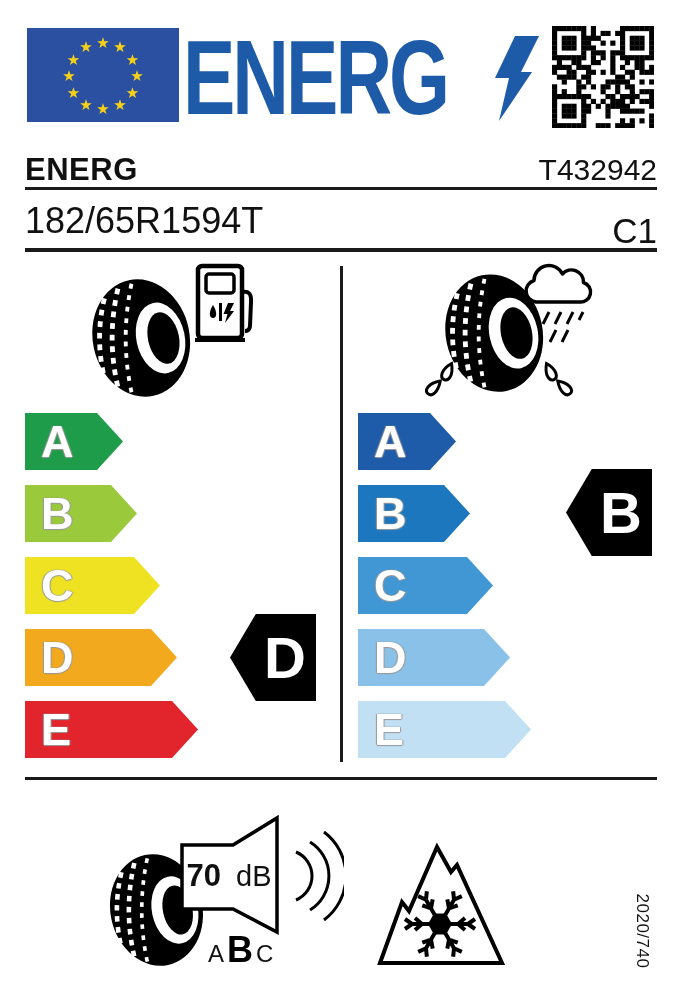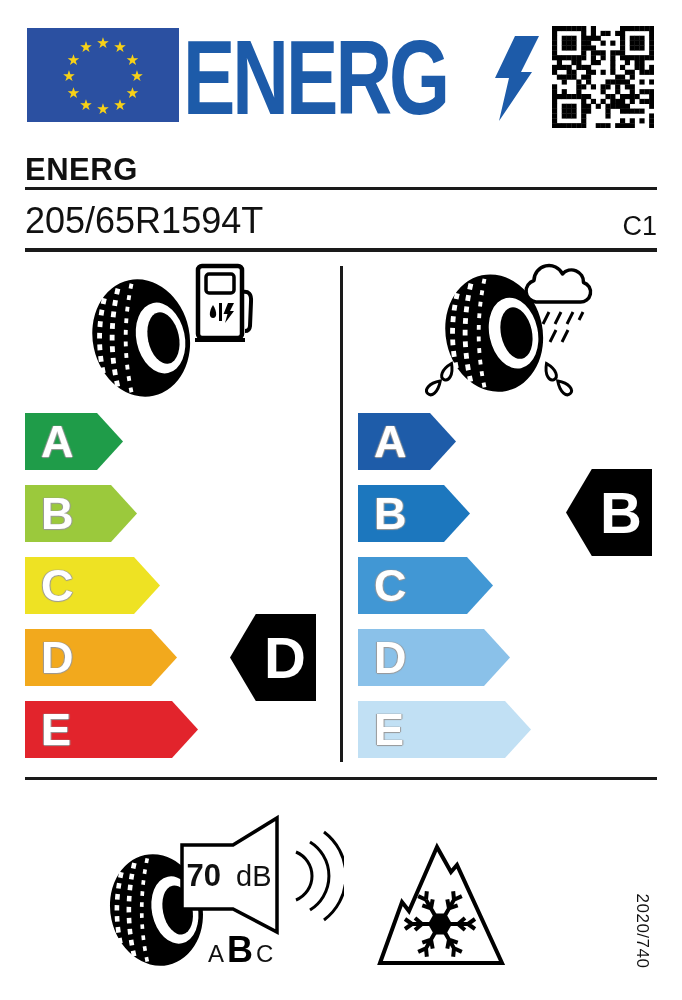--- a/index.html
+++ b/index.html
@@ -14,21 +14,21 @@
          letter-spacing:-4px;line-height:1;transform:scaleX(0.74);transform-origin:left top;white-space:nowrap;}
   .bolt{left:487px;top:36px;}
   .qr{left:552px;top:26px;width:102px;height:102px;}
 
   
   .brand{left:25px;top:152px;font-size:31px;font-weight:bold;letter-spacing:0.5px;}
   .model{right:25px;top:153px;font-size:30px;}
   .rule{left:25px;width:632px;background:#1a1a1a;}
   .rule1{top:187px;height:3px;}
   .size{left:25px;top:200px;font-size:36px;}
-  .tclass{right:25px;top:211px;font-size:27px;}
+  .tclass{right:25px;top:211px;font-size:35px;}
   .rule2{top:248px;height:4px;}
   .rule3{top:777px;height:3px;}
 
   
   .vdivider{left:340px;top:266px;width:3px;height:496px;background:#1a1a1a;}
   .tyre1{left:88px;top:277px;}
   .pump{left:194px;top:262px;}
   .tyre2{left:425px;top:272px;}
   .cloud{left:520px;top:262px;}
 
@@ -332,22 +332,23 @@
         <rect x="48.57142857142857" y="97.14285714285714" width="5.157142857142857" height="5.157142857142857" fill="#000"></rect>
         <rect x="53.42857142857142" y="97.14285714285714" width="5.157142857142857" height="5.157142857142857" fill="#000"></rect>
         <rect x="63.14285714285714" y="97.14285714285714" width="5.157142857142857" height="5.157142857142857" fill="#000"></rect>
         <rect x="68" y="97.14285714285714" width="5.157142857142857" height="5.157142857142857" fill="#000"></rect>
         <rect x="72.85714285714285" y="97.14285714285714" width="5.157142857142857" height="5.157142857142857" fill="#000"></rect>
         <rect x="77.71428571428571" y="97.14285714285714" width="5.157142857142857" height="5.157142857142857" fill="#000"></rect>
         <rect x="97.14285714285714" y="97.14285714285714" width="5.157142857142857" height="5.157142857142857" fill="#000"></rect>
       </svg></div>
 
   <div class="abs brand">ENERG</div>
+  <div class="abs model">T432942</div>
   <div class="abs rule rule1"></div>
-  <div class="abs size">205/65R1594T</div>
+  <div class="abs size">182/65R1594T</div>
   <div class="abs tclass">C1</div>
   <div class="abs rule rule2"></div>
 
   <div class="abs vdivider"></div>
 
   <div class="abs tyre1">
     <svg width="118" height="122" viewBox="0 0 120 126">
         <use href="#tyre"></use>
       </svg>
   </div>

